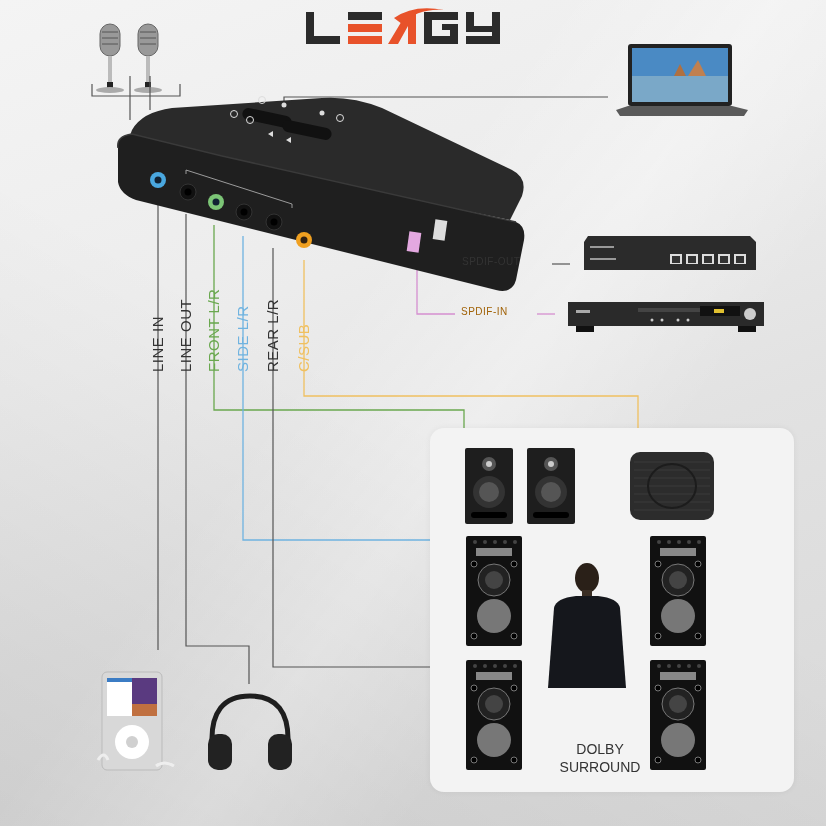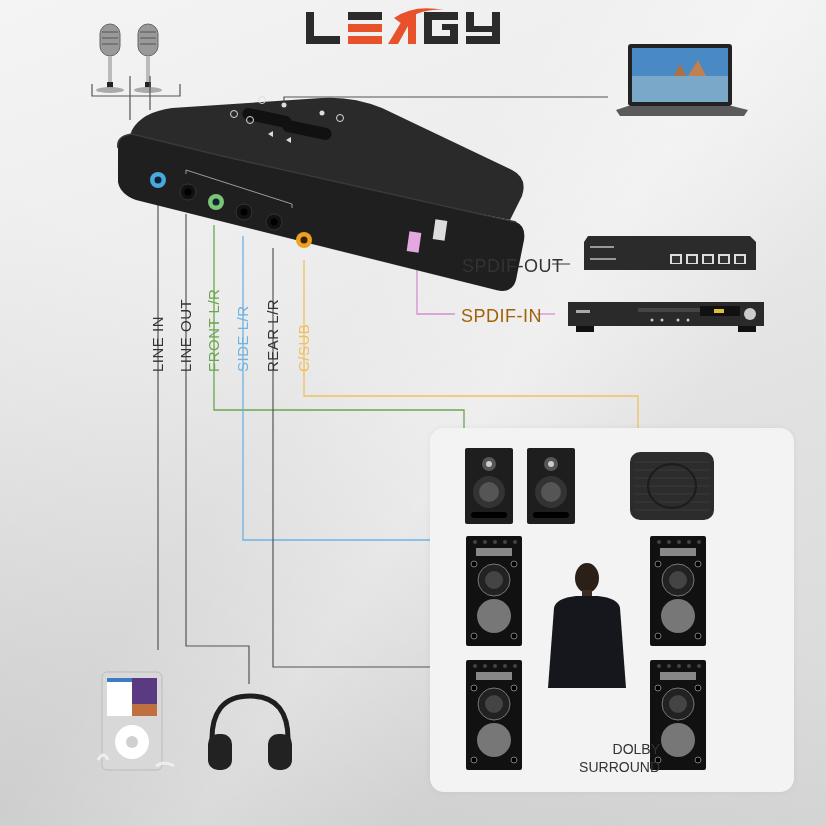--- a/index.html
+++ b/index.html
@@ -30,26 +30,26 @@
   }
 
   
   .vlabel {
     position: absolute; white-space: nowrap;
     font-size: 15px; letter-spacing: 0.5px;
     transform-origin: left top; transform: rotate(-90deg);
   }
 
   .port-label {
-    position: absolute; font-size: 18px; letter-spacing: 0.5px; white-space: nowrap;
+    position: absolute; font-size: 10px; letter-spacing: 0.5px; white-space: nowrap;
   }
 
   .dolby {
     position: absolute; left: 540px; top: 740px; width: 120px;
-    text-align: right; font-size: 14px; color: #333; line-height: 18px;
+    text-align: center; font-size: 14px; color: #333; line-height: 18px;
   }
 
   
   .card { left: 112px; top: 90px; width: 420px; height: 210px; }
 </style>
 </head>
 <body>
 
 <div class="facet-a"></div>
 <div class="facet-b"></div>

